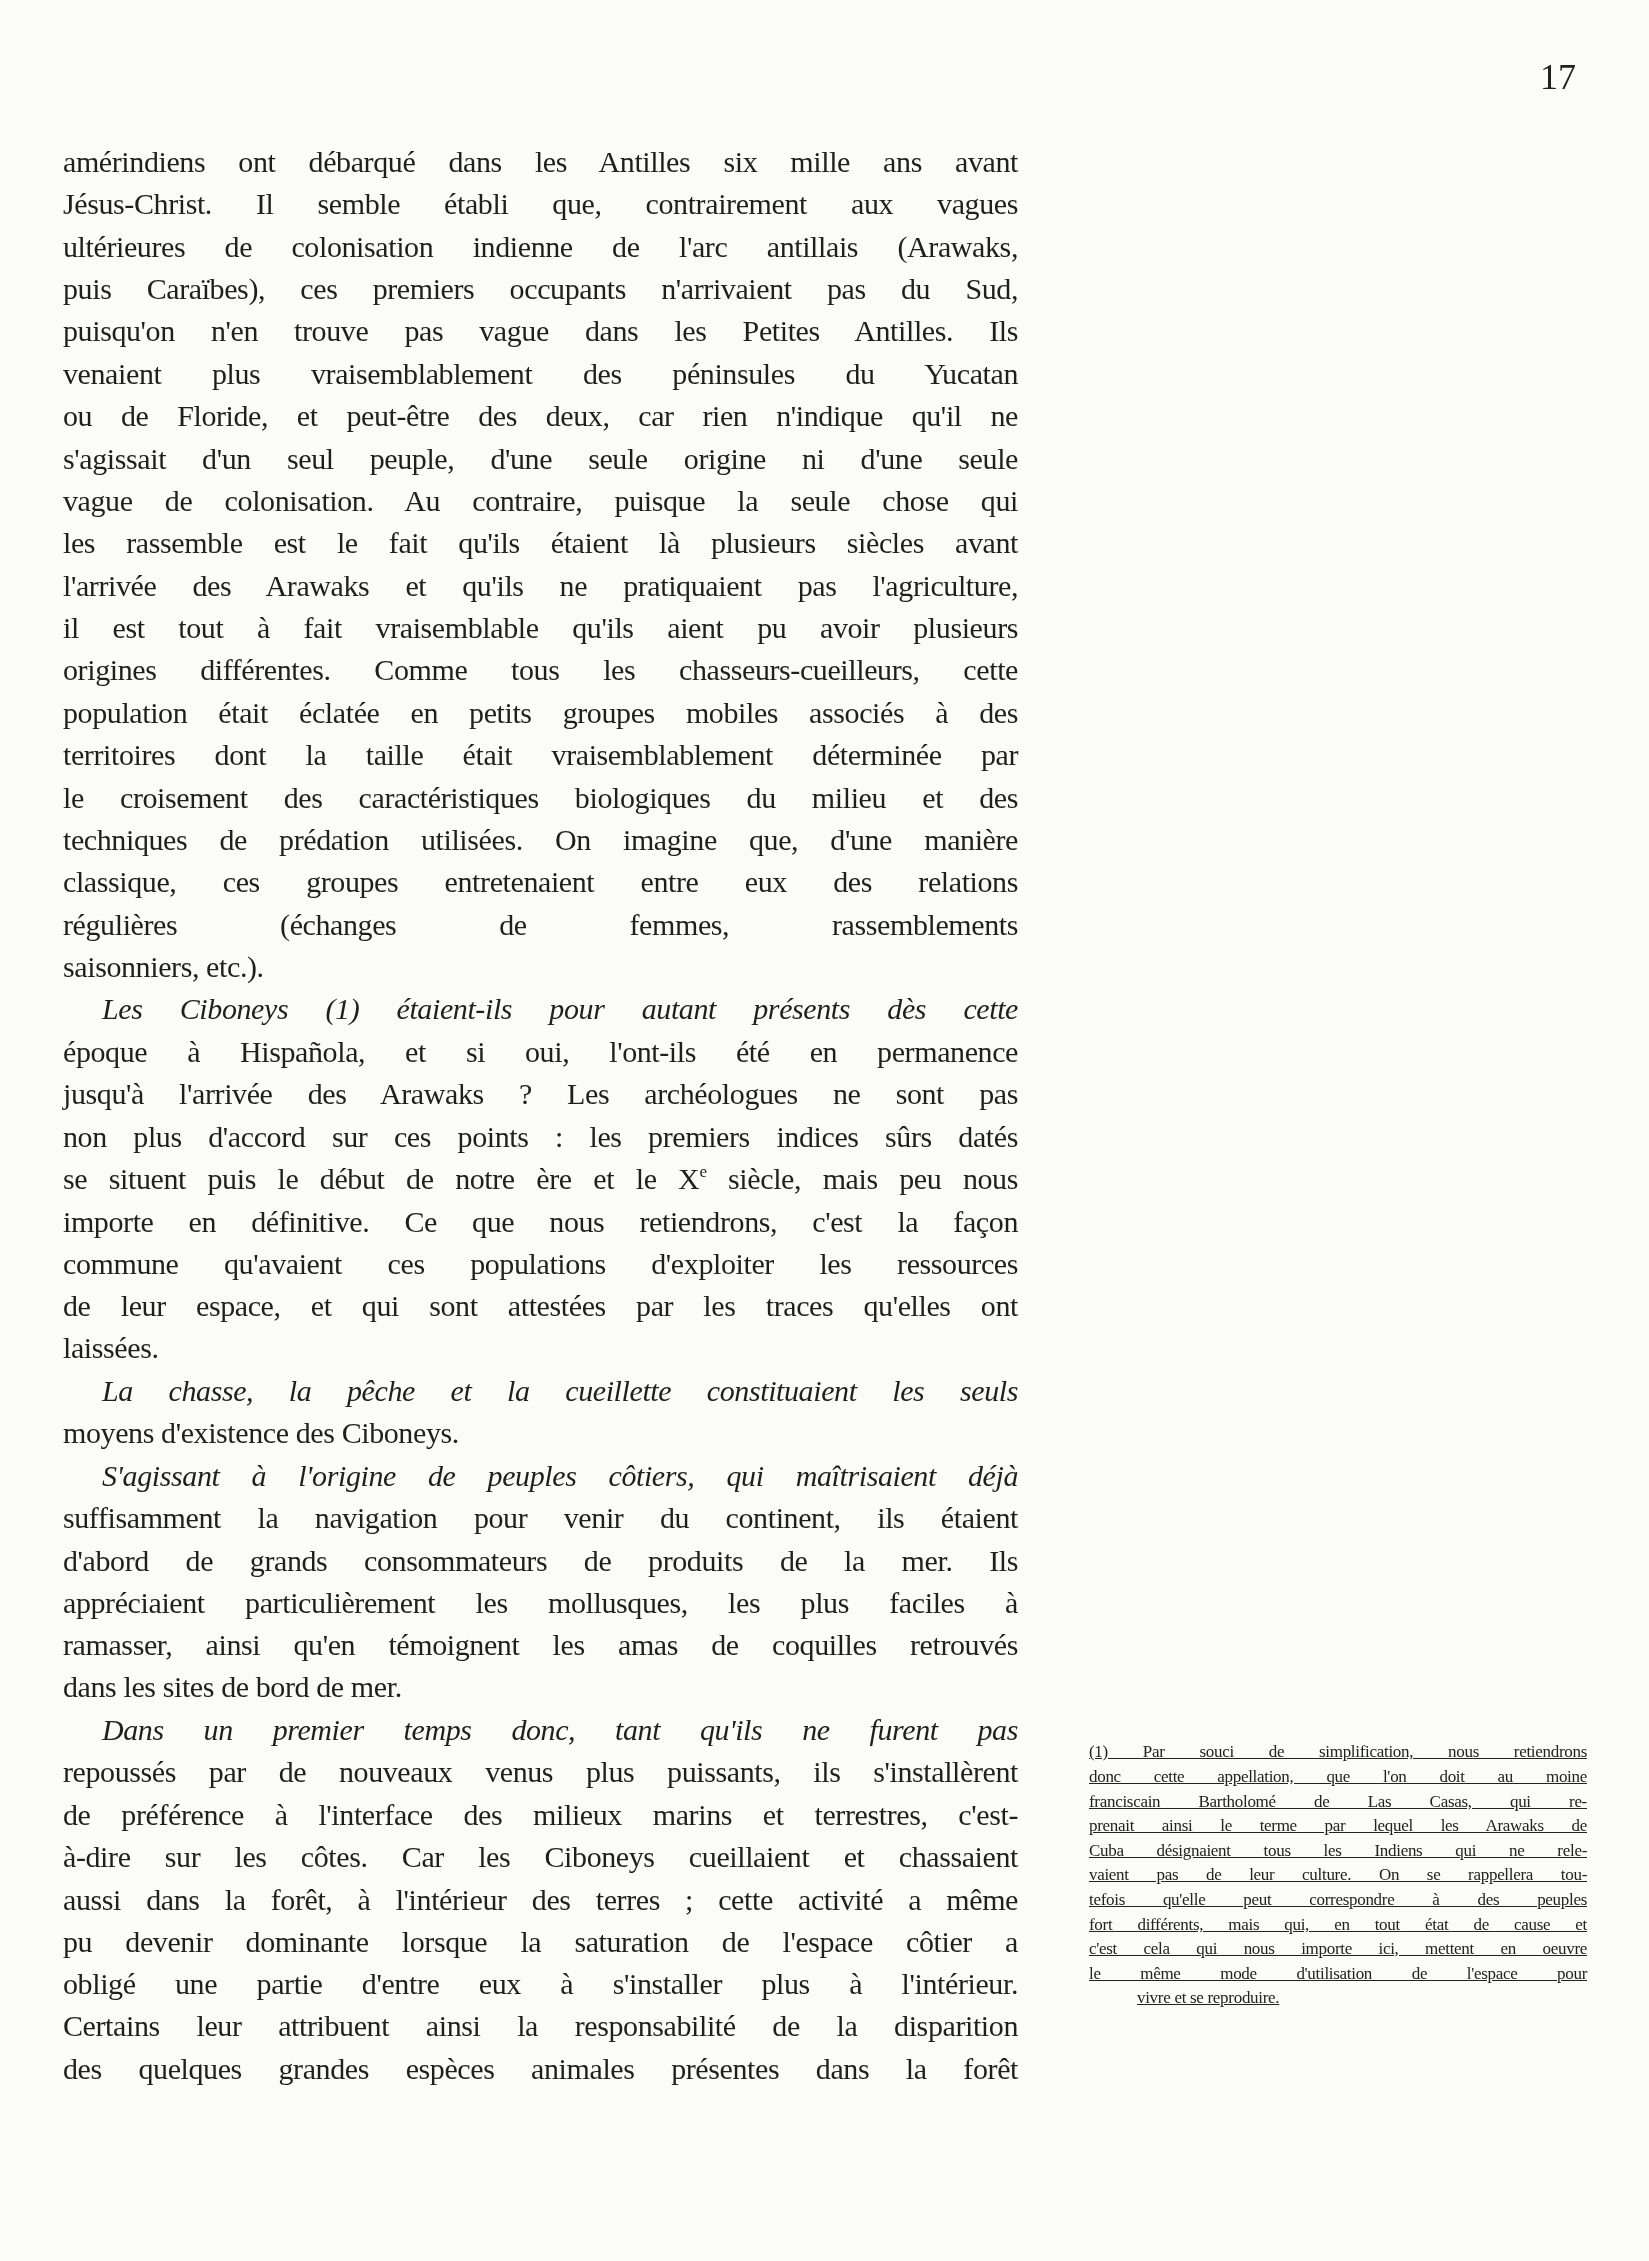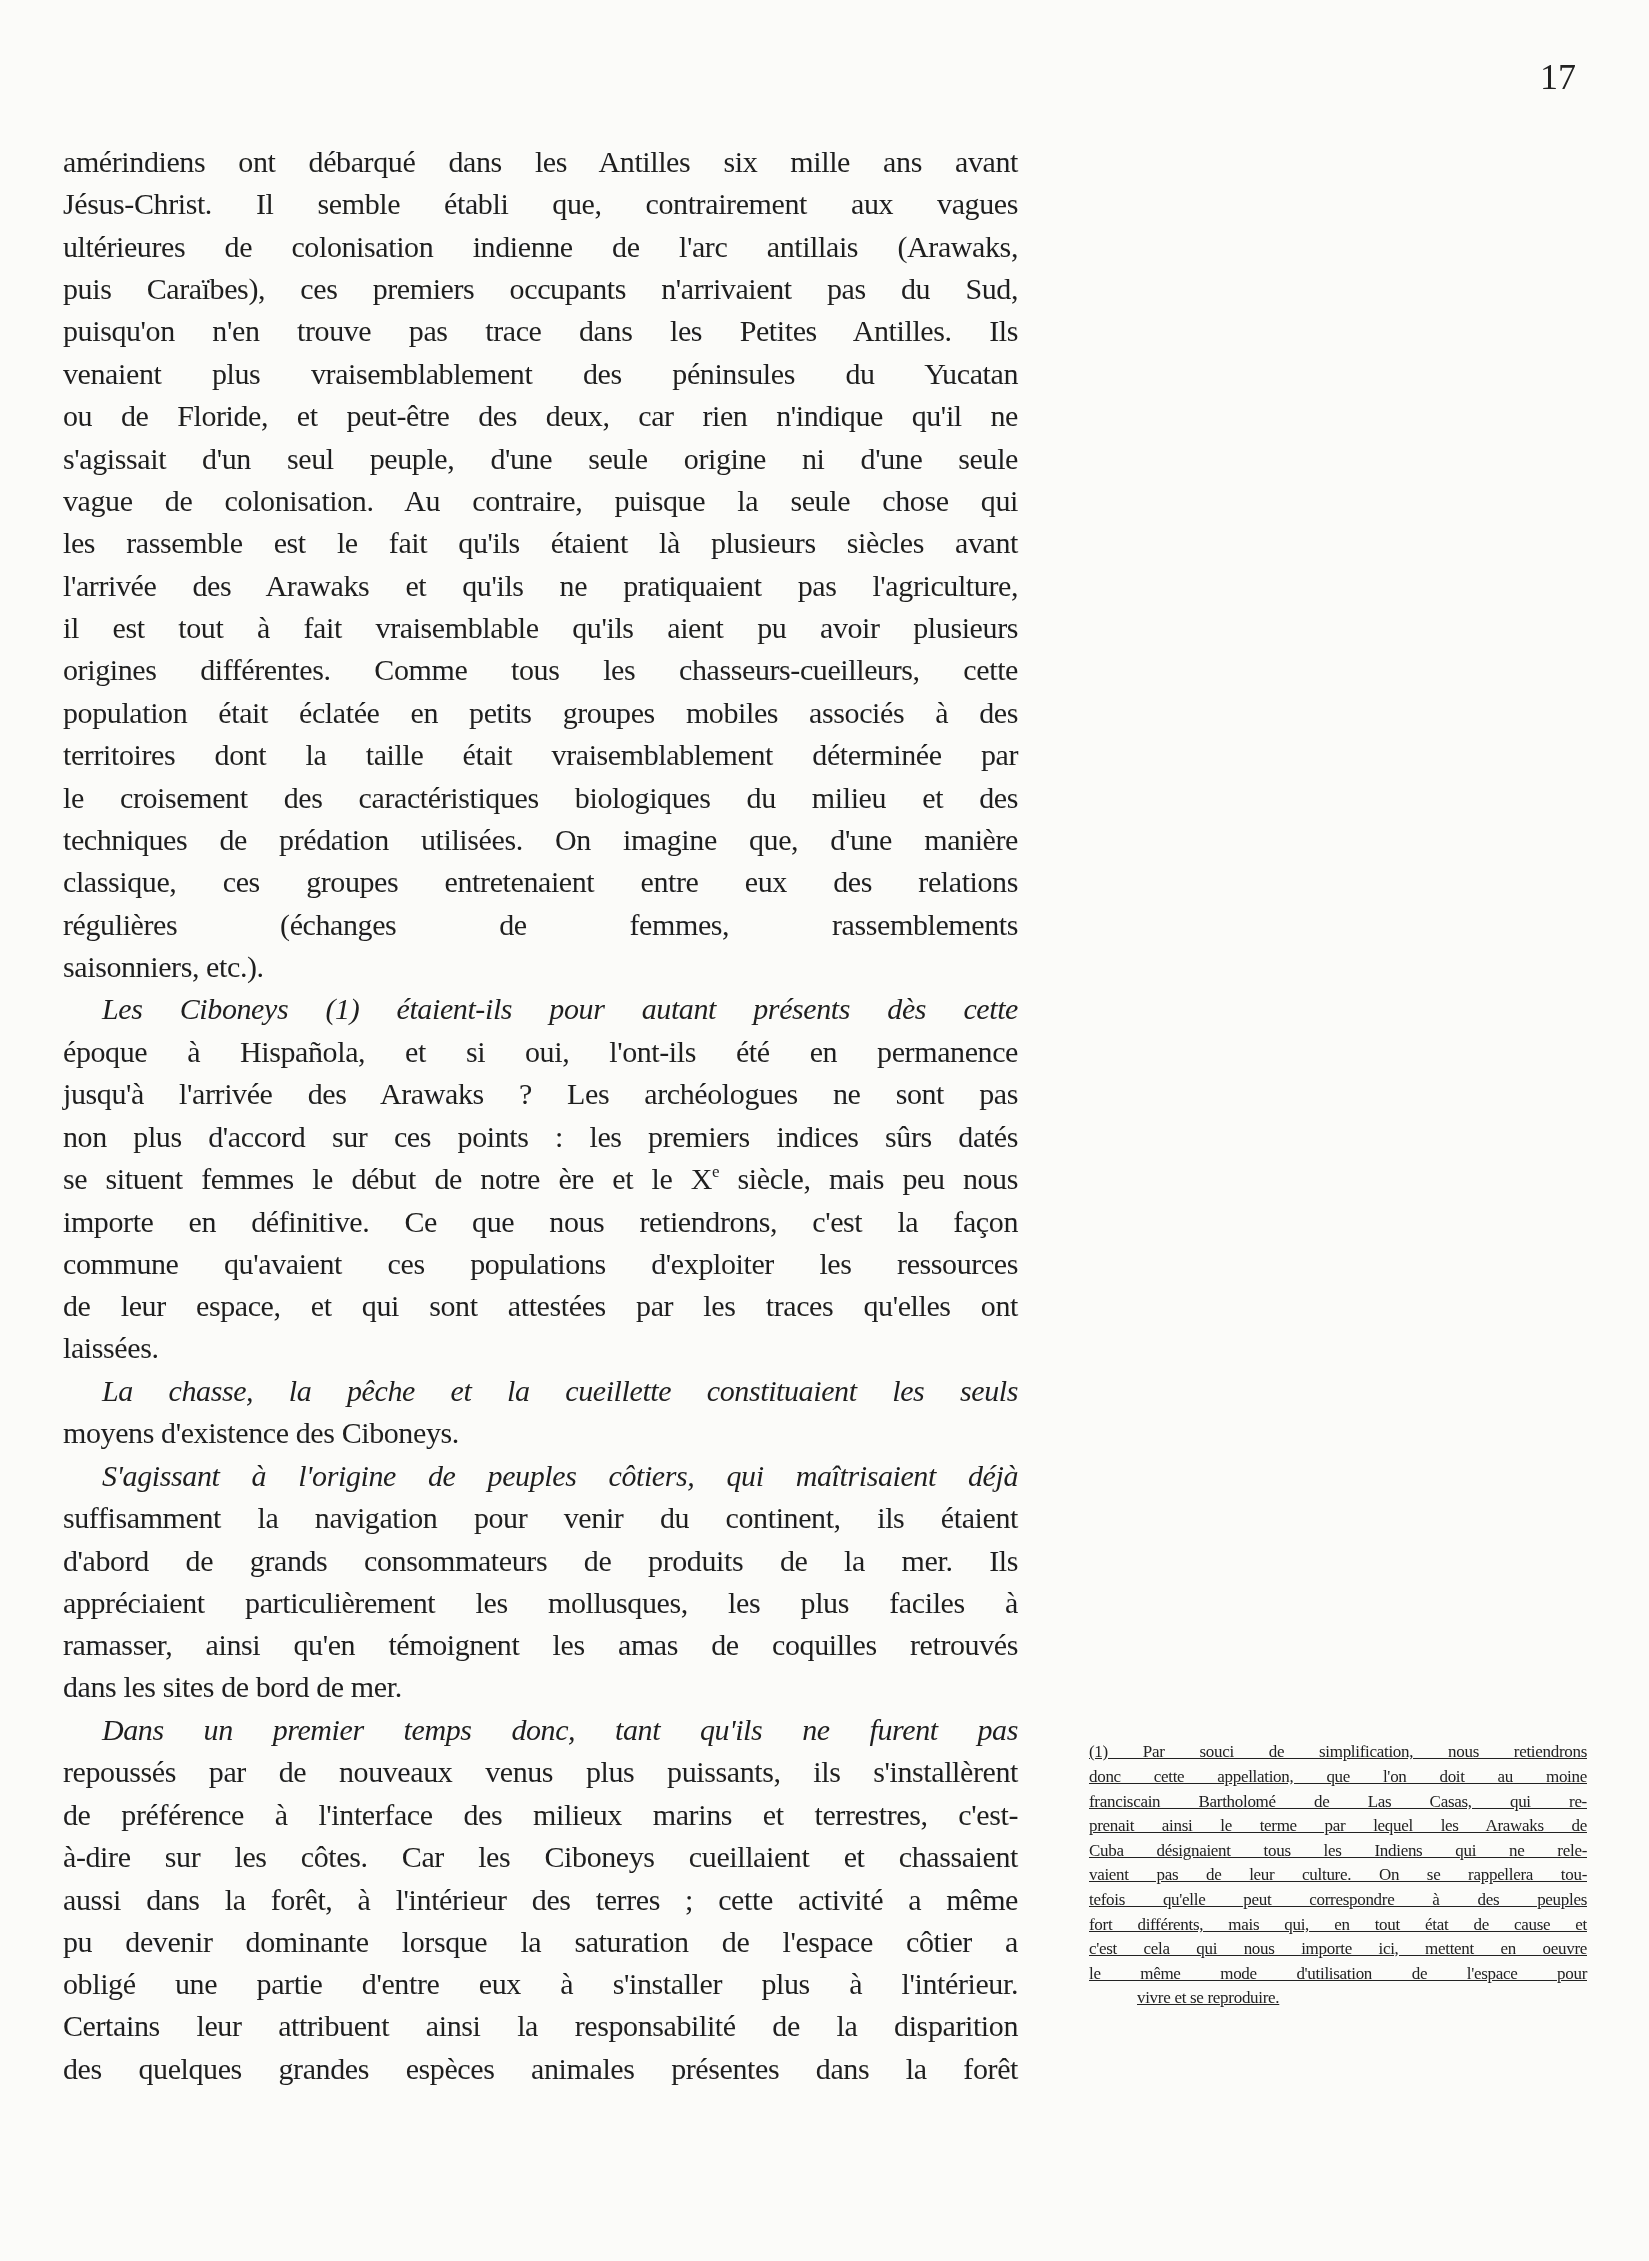--- a/index.html
+++ b/index.html
@@ -83,42 +83,42 @@
 </head>
 <body>
 
 <div class="page-number">17</div>
 
 <div class="main-column">
   <div class="line" style="top:140px">amérindiens ont débarqué dans les Antilles six mille ans avant</div>
   <div class="line" style="top:182px">Jésus-Christ. Il semble établi que, contrairement aux vagues</div>
   <div class="line" style="top:225px">ultérieures de colonisation indienne de l'arc antillais (Arawaks,</div>
   <div class="line" style="top:267px">puis Caraïbes), ces premiers occupants n'arrivaient pas du Sud,</div>
-  <div class="line" style="top:309px">puisqu'on n'en trouve pas trace dans les Petites Antilles. Ils</div>
+  <div class="line" style="top:309px">puisqu'on n'en trouve pas vague dans les Petites Antilles. Ils</div>
   <div class="line" style="top:352px">venaient plus vraisemblablement des péninsules du Yucatan</div>
   <div class="line" style="top:394px">ou de Floride, et peut-être des deux, car rien n'indique qu'il ne</div>
   <div class="line" style="top:437px">s'agissait d'un seul peuple, d'une seule origine ni d'une seule</div>
   <div class="line" style="top:479px">vague de colonisation. Au contraire, puisque la seule chose qui</div>
   <div class="line" style="top:521px">les rassemble est le fait qu'ils étaient là plusieurs siècles avant</div>
   <div class="line" style="top:564px">l'arrivée des Arawaks et qu'ils ne pratiquaient pas l'agriculture,</div>
   <div class="line" style="top:606px">il est tout à fait vraisemblable qu'ils aient pu avoir plusieurs</div>
   <div class="line" style="top:648px">origines différentes. Comme tous les chasseurs-cueilleurs, cette</div>
   <div class="line" style="top:691px">population était éclatée en petits groupes mobiles associés à des</div>
   <div class="line" style="top:733px">territoires dont la taille était vraisemblablement déterminée par</div>
   <div class="line" style="top:776px">le croisement des caractéristiques biologiques du milieu et des</div>
   <div class="line" style="top:818px">techniques de prédation utilisées. On imagine que, d'une manière</div>
   <div class="line" style="top:860px">classique, ces groupes entretenaient entre eux des relations</div>
   <div class="line" style="top:903px">régulières (échanges de femmes, rassemblements</div>
   <div class="line last" style="top:945px">saisonniers, etc.).</div>
 
   <div class="line indent" style="top:987px">Les Ciboneys (1) étaient-ils pour autant présents dès cette</div>
   <div class="line" style="top:1030px">époque à Hispañola, et si oui, l'ont-ils été en permanence</div>
   <div class="line" style="top:1072px">jusqu'à l'arrivée des Arawaks ? Les archéologues ne sont pas</div>
   <div class="line" style="top:1115px">non plus d'accord sur ces points : les premiers indices sûrs datés</div>
-  <div class="line" style="top:1157px"><span>se situent femmes le début de notre ère et le X</span><sup>e</sup><span> siècle, mais peu nous</span></div>
+  <div class="line" style="top:1157px"><span>se situent puis le début de notre ère et le X</span><sup>e</sup><span> siècle, mais peu nous</span></div>
   <div class="line" style="top:1200px">importe en définitive. Ce que nous retiendrons, c'est la façon</div>
   <div class="line" style="top:1242px">commune qu'avaient ces populations d'exploiter les ressources</div>
   <div class="line" style="top:1284px">de leur espace, et qui sont attestées par les traces qu'elles ont</div>
   <div class="line last" style="top:1326px">laissées.</div>
 
   <div class="line indent" style="top:1369px">La chasse, la pêche et la cueillette constituaient les seuls</div>
   <div class="line last" style="top:1411px">moyens d'existence des Ciboneys.</div>
 
   <div class="line indent" style="top:1454px">S'agissant à l'origine de peuples côtiers, qui maîtrisaient déjà</div>
   <div class="line" style="top:1496px">suffisamment la navigation pour venir du continent, ils étaient</div>

